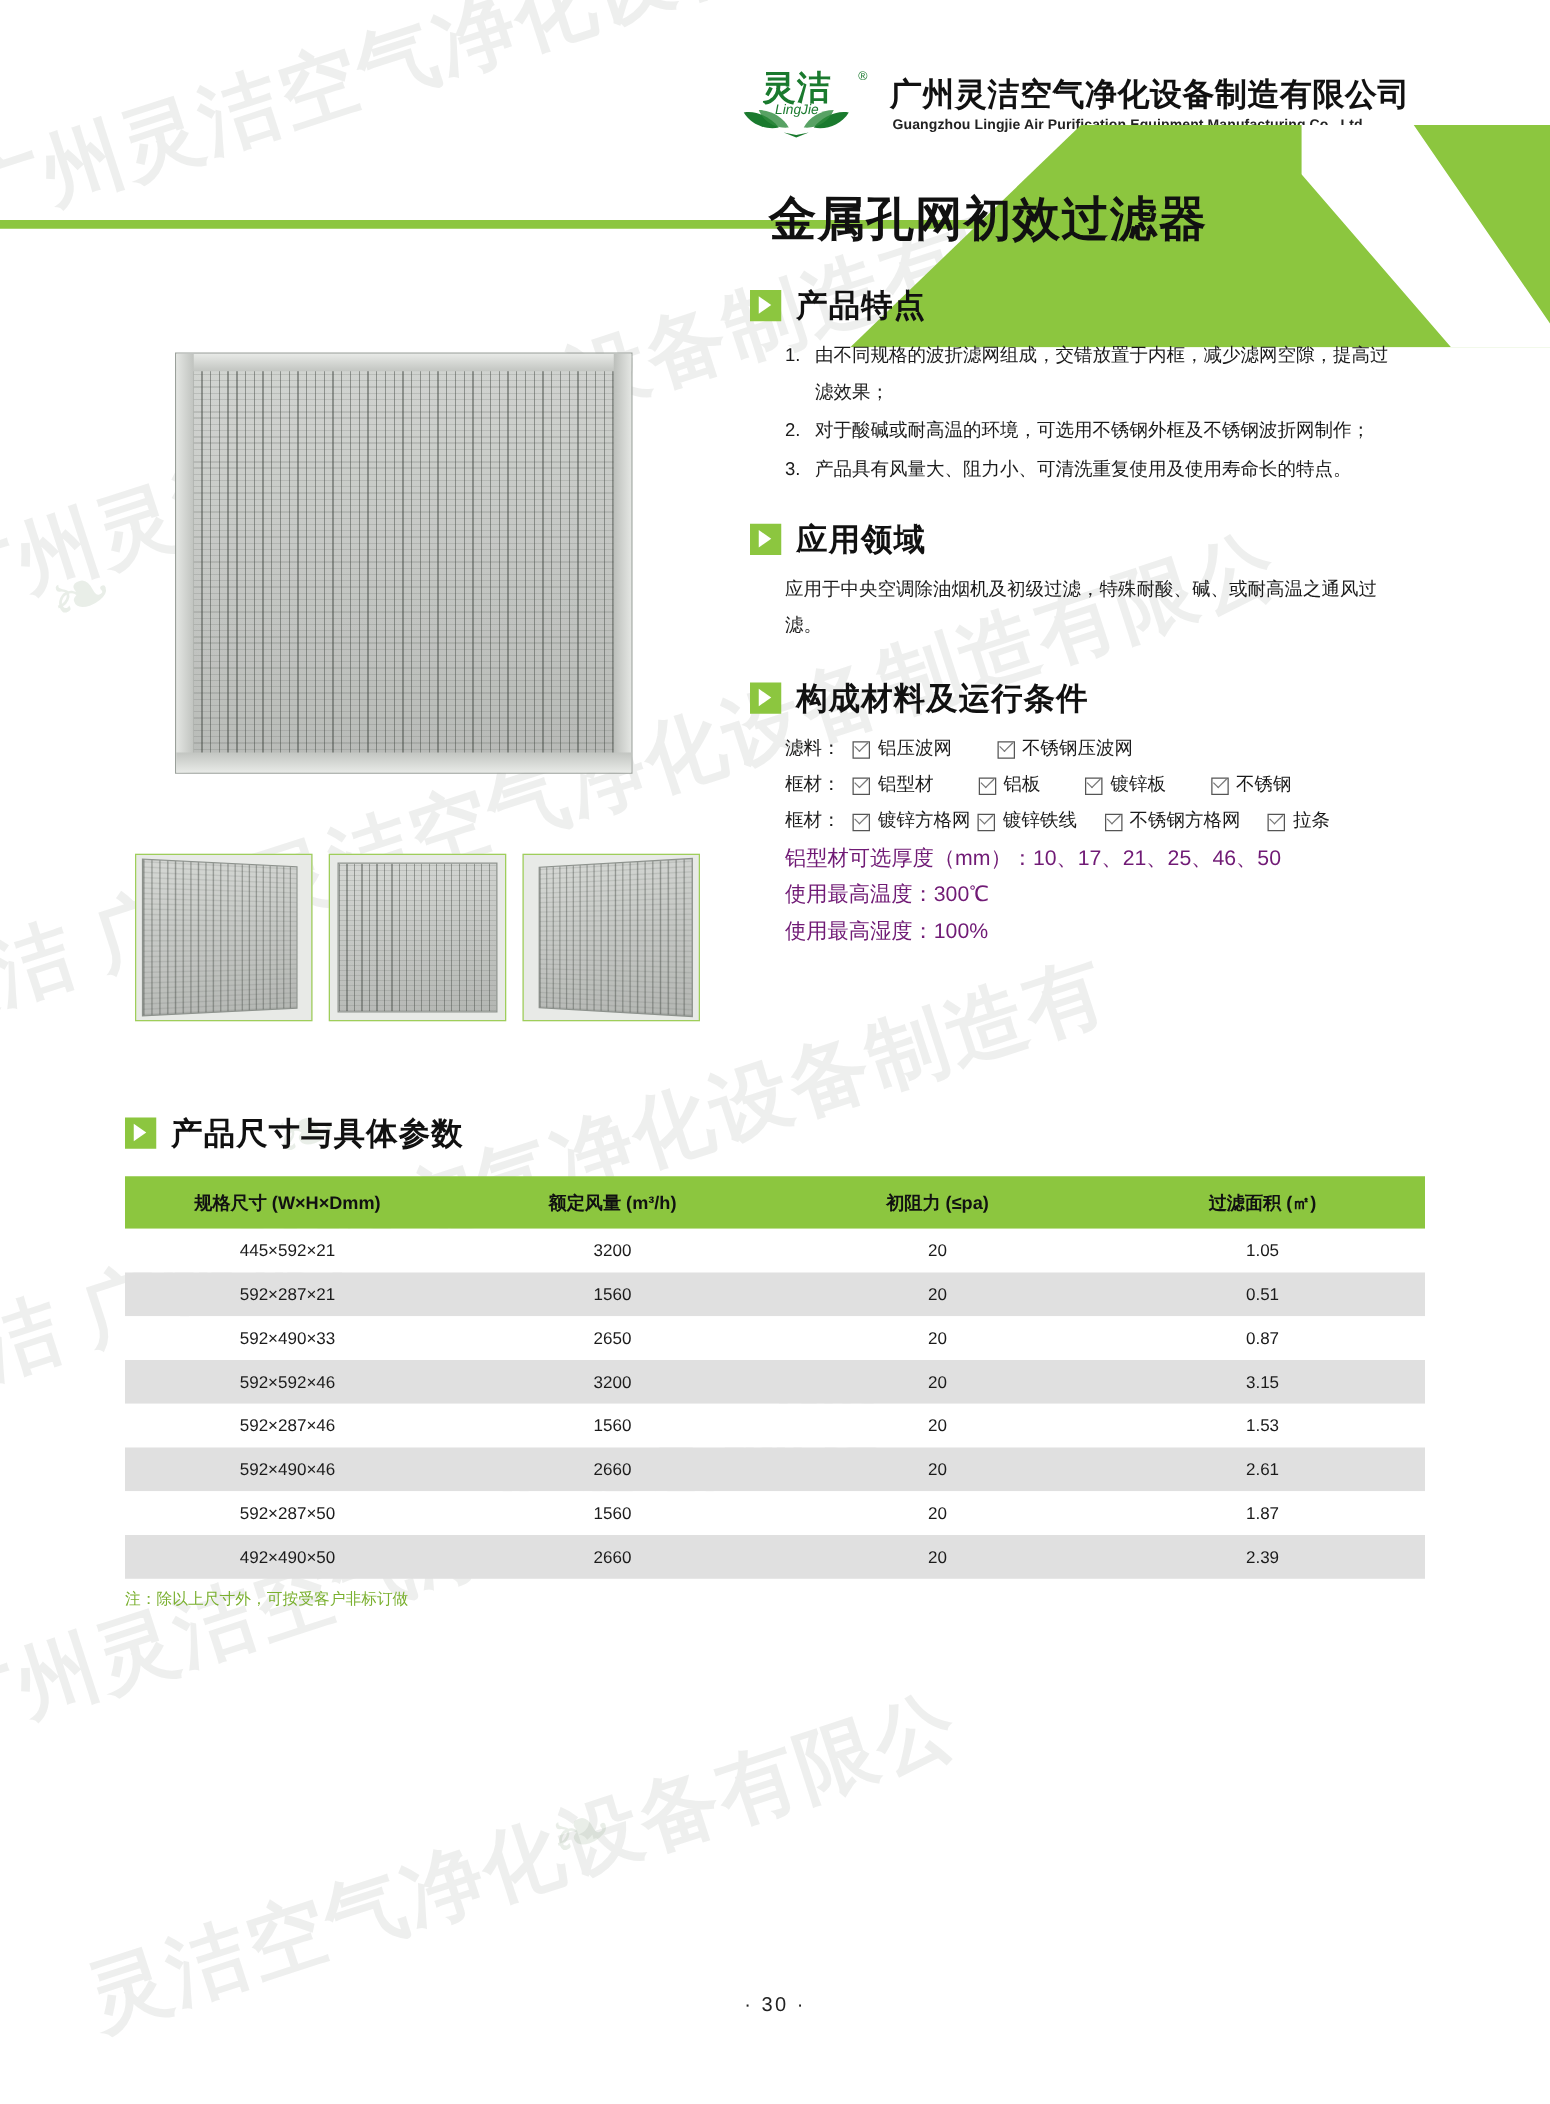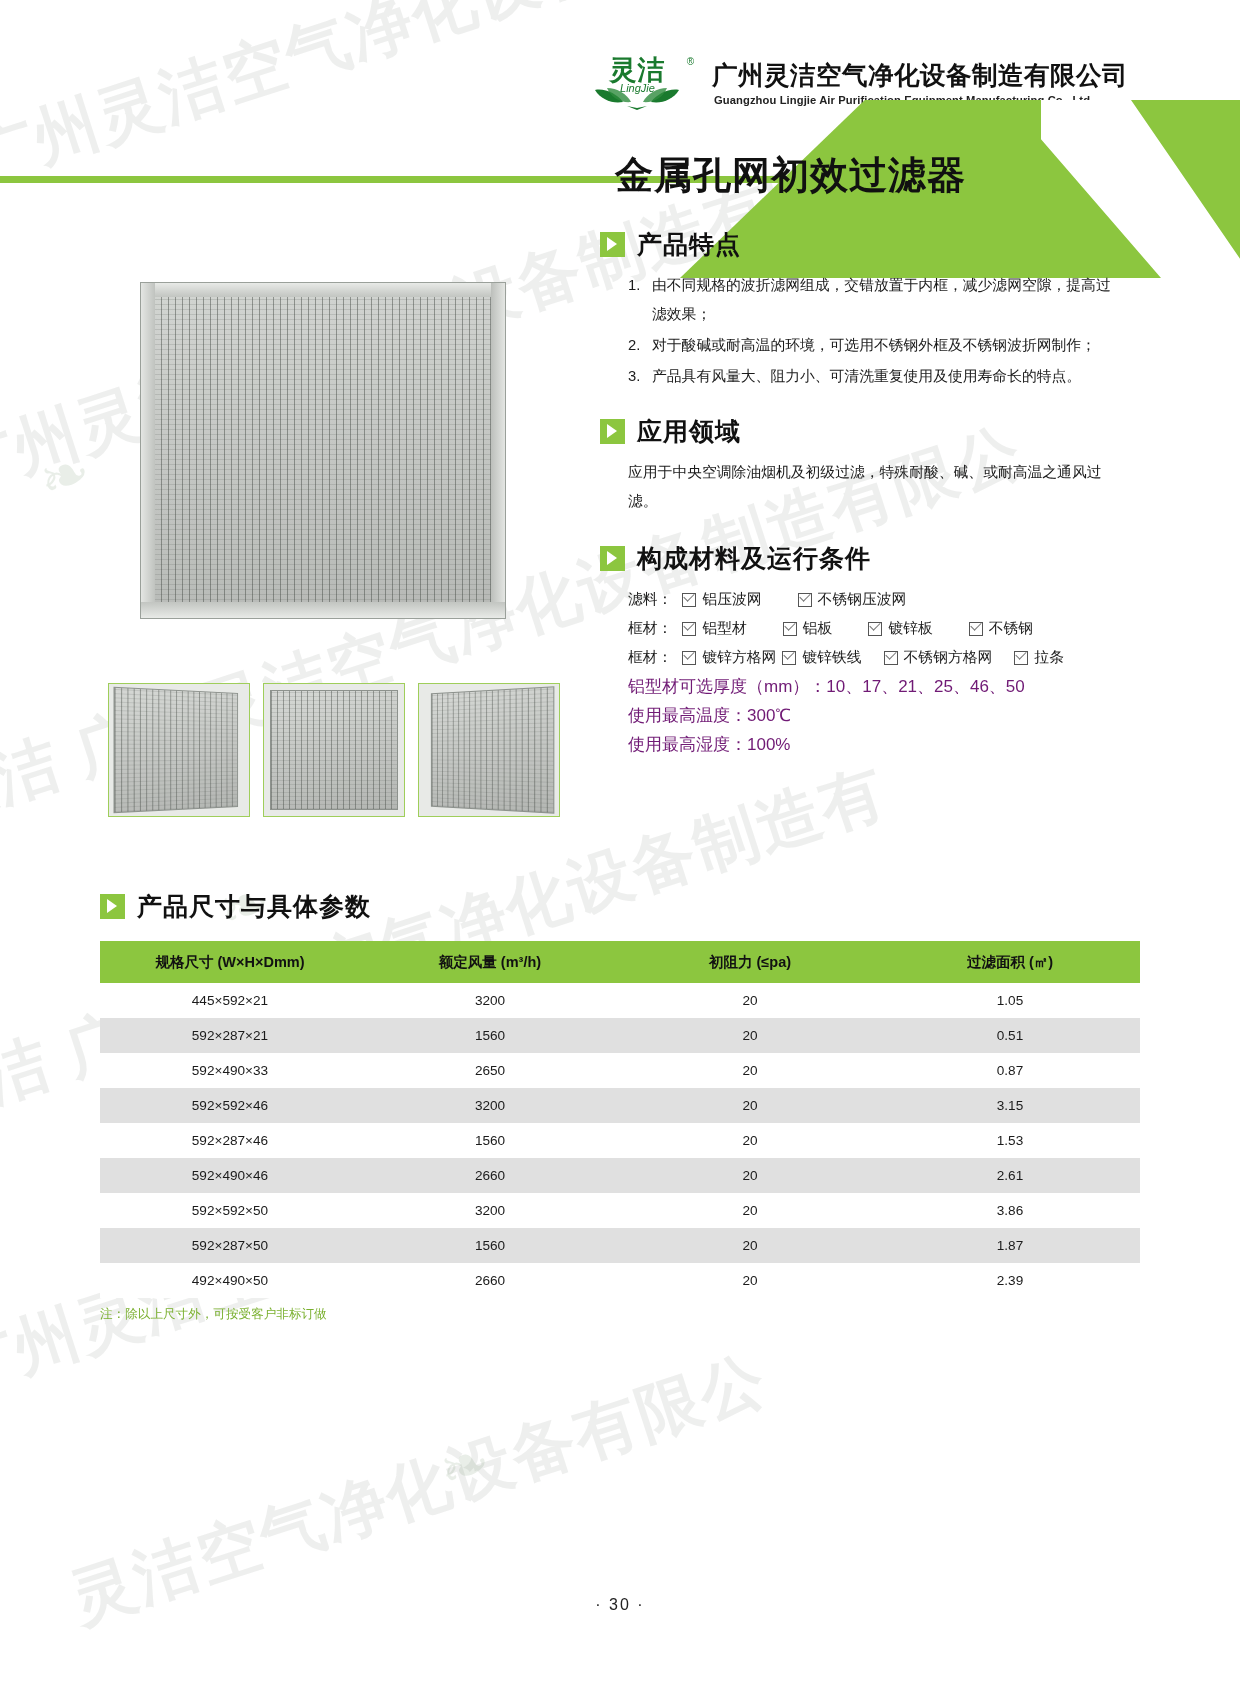--- a/index.html
+++ b/index.html
@@ -575,26 +575,20 @@
           <td>20</td>
           <td>1.53</td>
         </tr>
         <tr>
           <td>592×490×46</td>
           <td>2660</td>
           <td>20</td>
           <td>2.61</td>
         </tr>
         <tr>
-          <td>592×592×50</td>
-          <td>3200</td>
-          <td>20</td>
-          <td>3.86</td>
-        </tr>
-        <tr>
           <td>592×287×50</td>
           <td>1560</td>
           <td>20</td>
           <td>1.87</td>
         </tr>
         <tr>
           <td>492×490×50</td>
           <td>2660</td>
           <td>20</td>
           <td>2.39</td>

